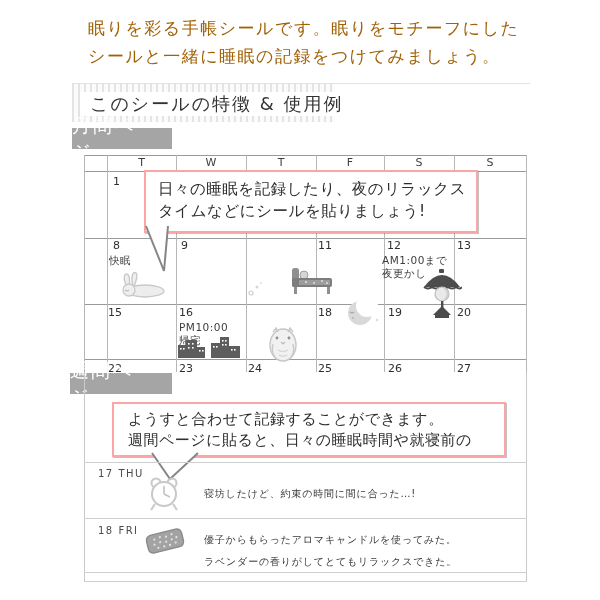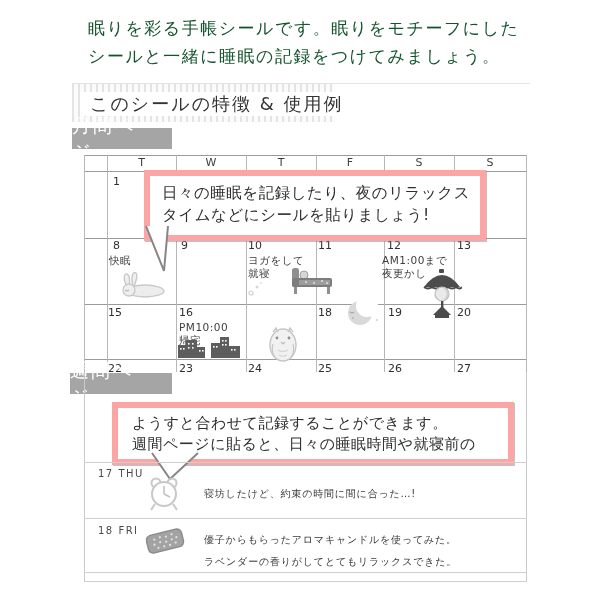--- a/index.html
+++ b/index.html
@@ -3,21 +3,21 @@
 <meta charset="utf-8">
 <style>
   html,body{margin:0;padding:0;}
   body{
     width:600px;height:600px;position:relative;background:#ffffff;
     font-family:"DejaVu Sans","Liberation Sans",sans-serif;
     color:#3b3b3b;overflow:hidden;
   }
   .abs{position:absolute;}
   
-  .intro{left:88px;top:14px;font-size:17px;line-height:28px;letter-spacing:1.5px;color:#14532d;}
+  .intro{left:88px;top:14px;font-size:17px;line-height:28px;letter-spacing:1.5px;color:#a16207;}
   
   .top-rule{left:72px;top:83px;width:458px;height:1px;background:#e3e3e3;}
   .feature-header{left:72px;top:84px;width:263px;height:38px;
     background:repeating-linear-gradient(90deg,#e4e4e4 0 2px,#fbfbfb 2px 6px);}
   .feature-band{position:absolute;left:8px;top:8px;height:24px;background:#fff;
     display:flex;align-items:center;padding:0 10px;}
   .feature-title{font-size:18px;letter-spacing:2px;color:#333;white-space:nowrap;}
   
   .tab{background:#a5a5a5;color:#ffffff;font-size:19px;letter-spacing:2px;
     display:flex;align-items:center;justify-content:center;}
@@ -25,21 +25,21 @@
   .tab-weekly{left:70px;top:373px;width:102px;height:21px;}
   
   .calendar{left:84px;top:155px;width:443px;height:217px;overflow:hidden;}
   .vline{position:absolute;width:1px;background:#b7b7b7;top:0;bottom:0;}
   .hline{position:absolute;height:1px;background:#9a9a9a;left:0;right:0;}
   .wd{position:absolute;top:1px;text-align:center;font-size:11px;color:#3f3f3f;}
   .cell{position:absolute;font-size:10.5px;color:#3d3d3d;}
   .cell .date{font-size:11px;color:#2f2f2f;margin-bottom:2px;}
   .cell .note{line-height:13px;white-space:nowrap;letter-spacing:0.5px;}
   
-  .bubble{background:#fff;border:6px solid #fca5a5;box-shadow:1px 1px 0 rgba(120,120,120,.45);}
+  .bubble{background:#fff;border:2px solid #fca5a5;box-shadow:1px 1px 0 rgba(120,120,120,.45);}
   .bubble1{position:absolute;left:60px;top:15px;width:318px;height:53px;
     padding:6px 0 0 12px;font-size:15.5px;line-height:22px;letter-spacing:0.5px;color:#2e2e2e;}
   .bubble2{left:112px;top:402px;width:376px;height:46px;
     padding:5px 0 0 14px;font-size:15px;line-height:21px;letter-spacing:0.5px;color:#2e2e2e;}
   
   .edge{position:absolute;width:1px;background:#c9c9c9;}
   .wline{position:absolute;height:1px;background:#cfcfcf;left:84px;width:443px;}
   .daylabel{font-size:10px;letter-spacing:1.5px;color:#4a4a4a;}
   .weeknote{font-size:10px;letter-spacing:0.8px;color:#383838;line-height:22px;white-space:nowrap;}
   svg{display:block;}
@@ -90,25 +90,20 @@
   <div class="cell" style="left:29px;top:20px;">
     <div class="date">1</div>
   </div>
 
   <div class="cell" style="left:25px;top:84px;">
     <div class="date" style="padding-left:4px;">8</div>
     <div class="note">快眠</div>
   </div>
   <div class="cell" style="left:97px;top:84px;">
     <div class="date">9</div>
-  </div>
-  <div class="cell" style="left:164px;top:84px;">
-    <div class="date">10</div>
-    <div class="note">ヨガをして</div>
-    <div class="note">就寝</div>
   </div>
   <div class="cell" style="left:234px;top:84px;">
     <div class="date">11</div>
   </div>
   <div class="cell" style="left:298px;top:84px;">
     <div class="date" style="padding-left:5px;">12</div>
     <div class="note">AM1:00まで</div>
     <div class="note">夜更かし</div>
   </div>
   <div class="cell" style="left:373px;top:84px;">

